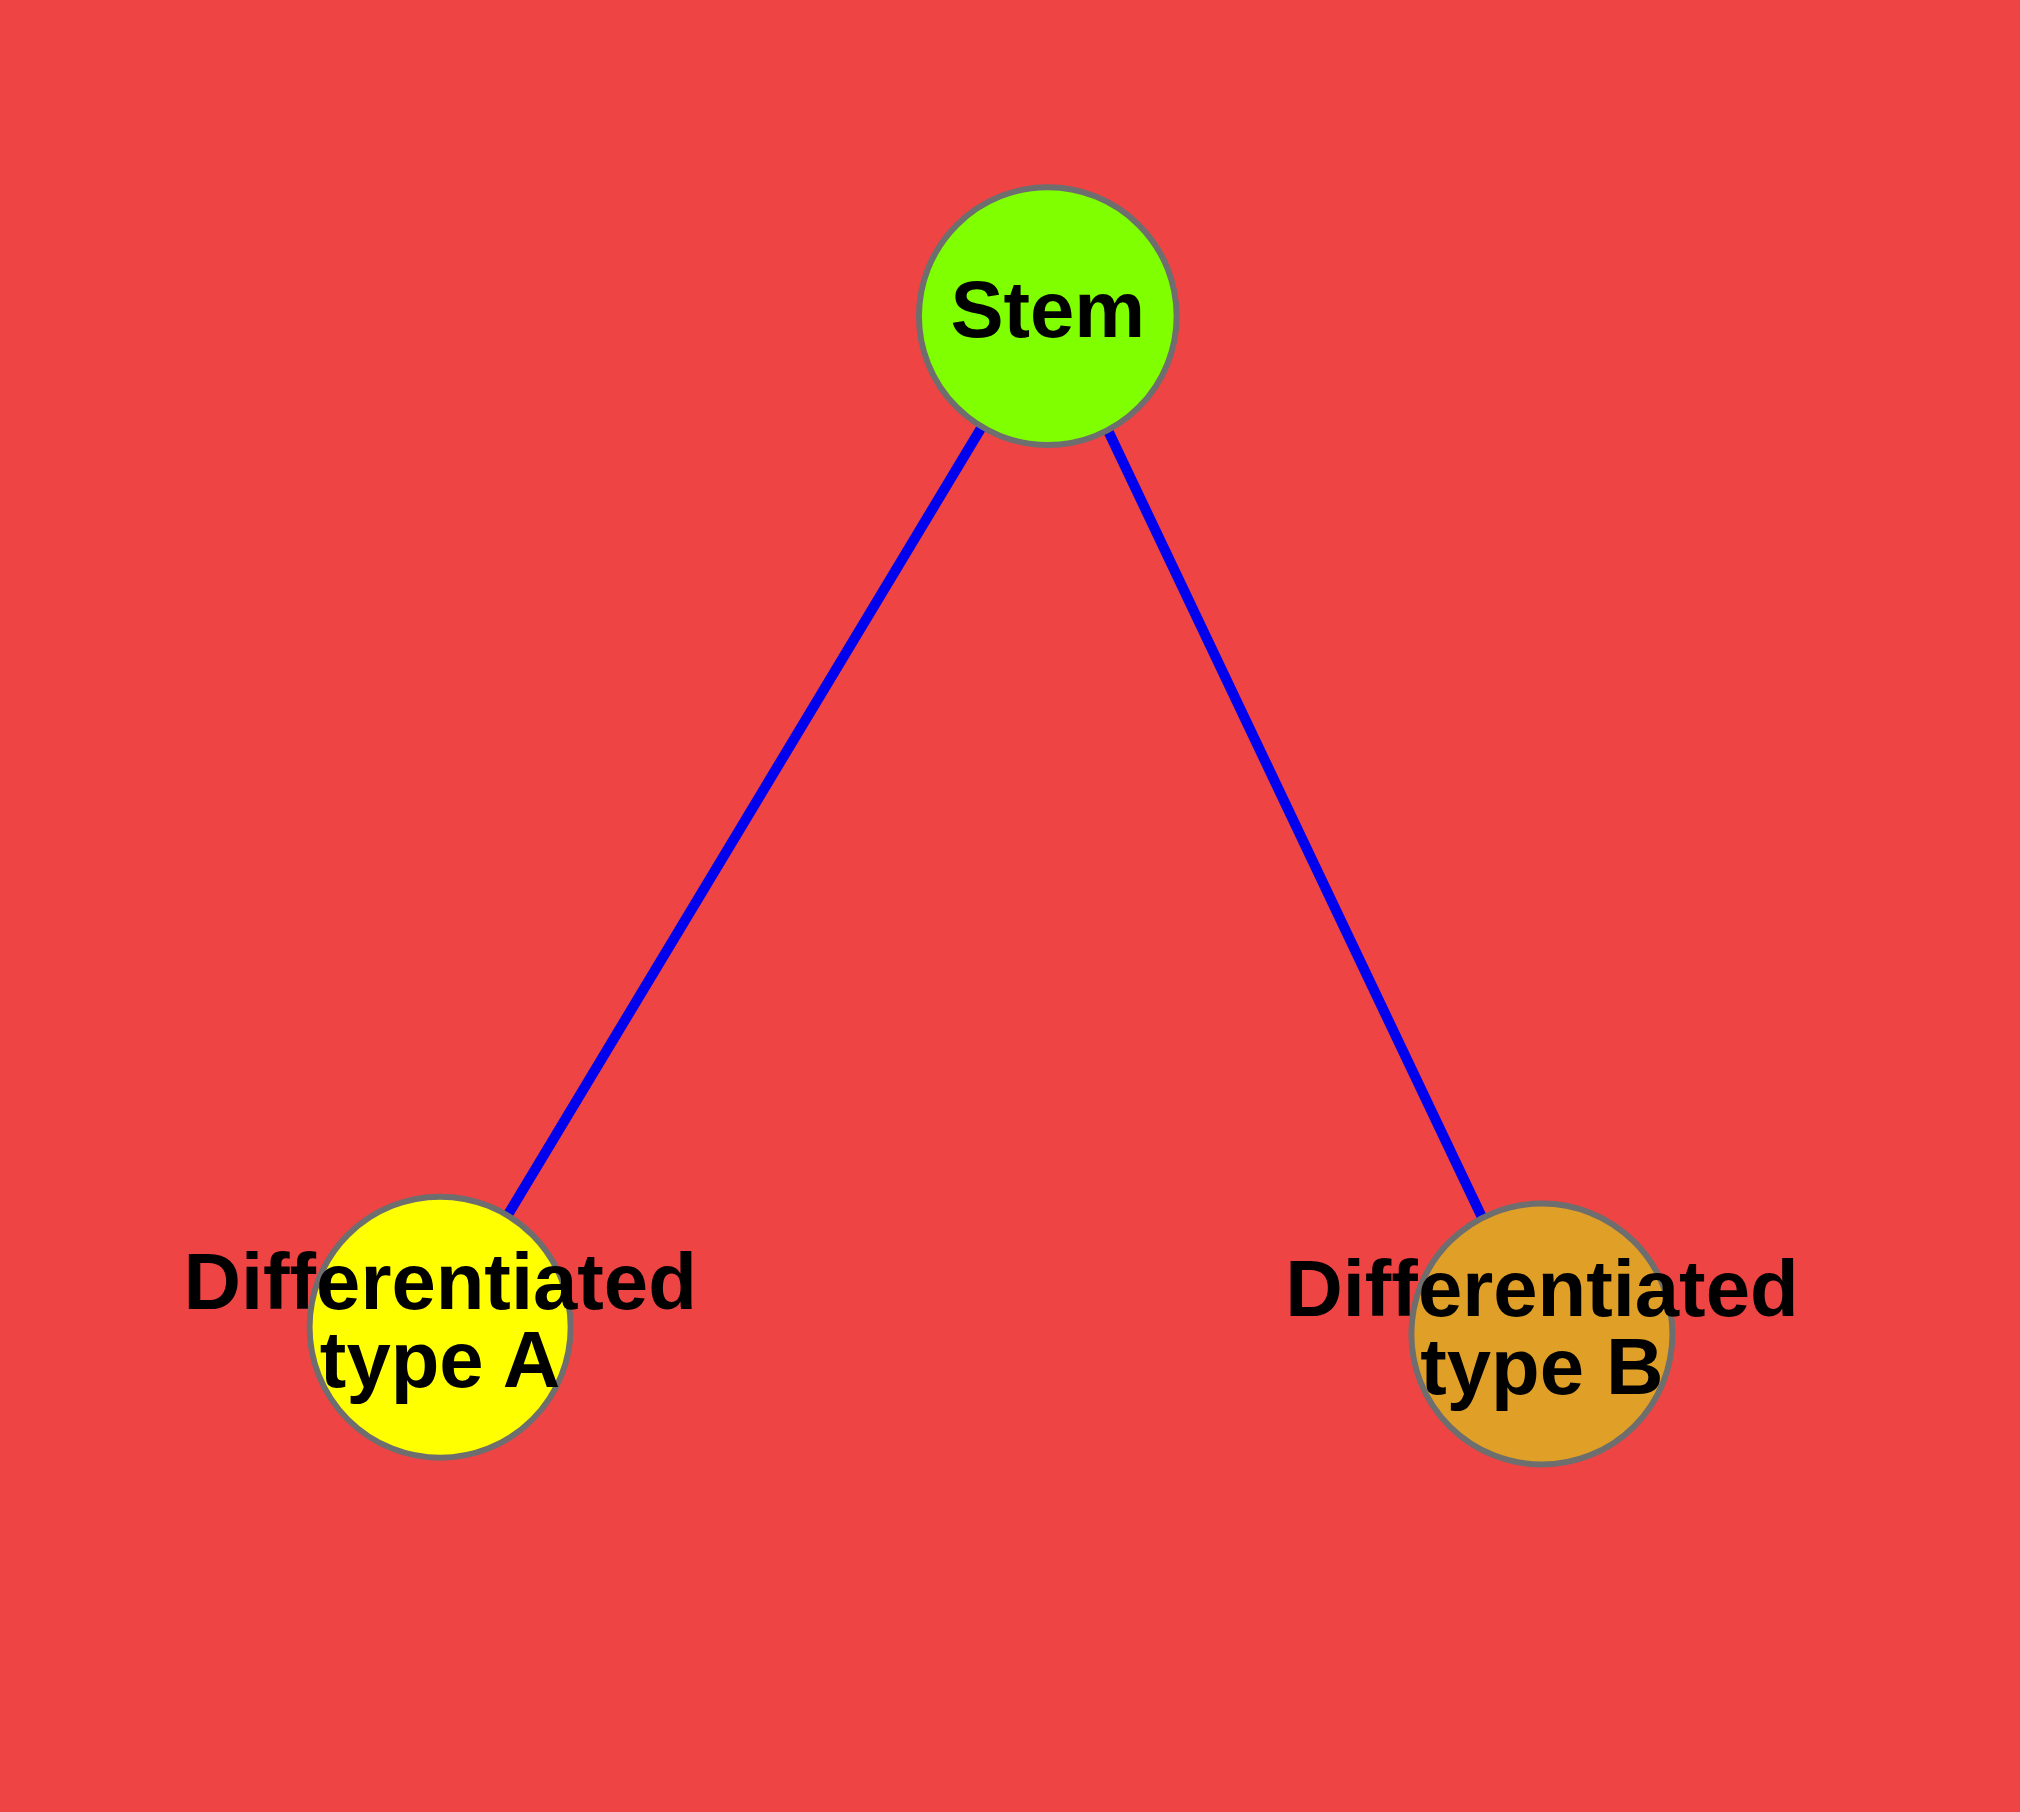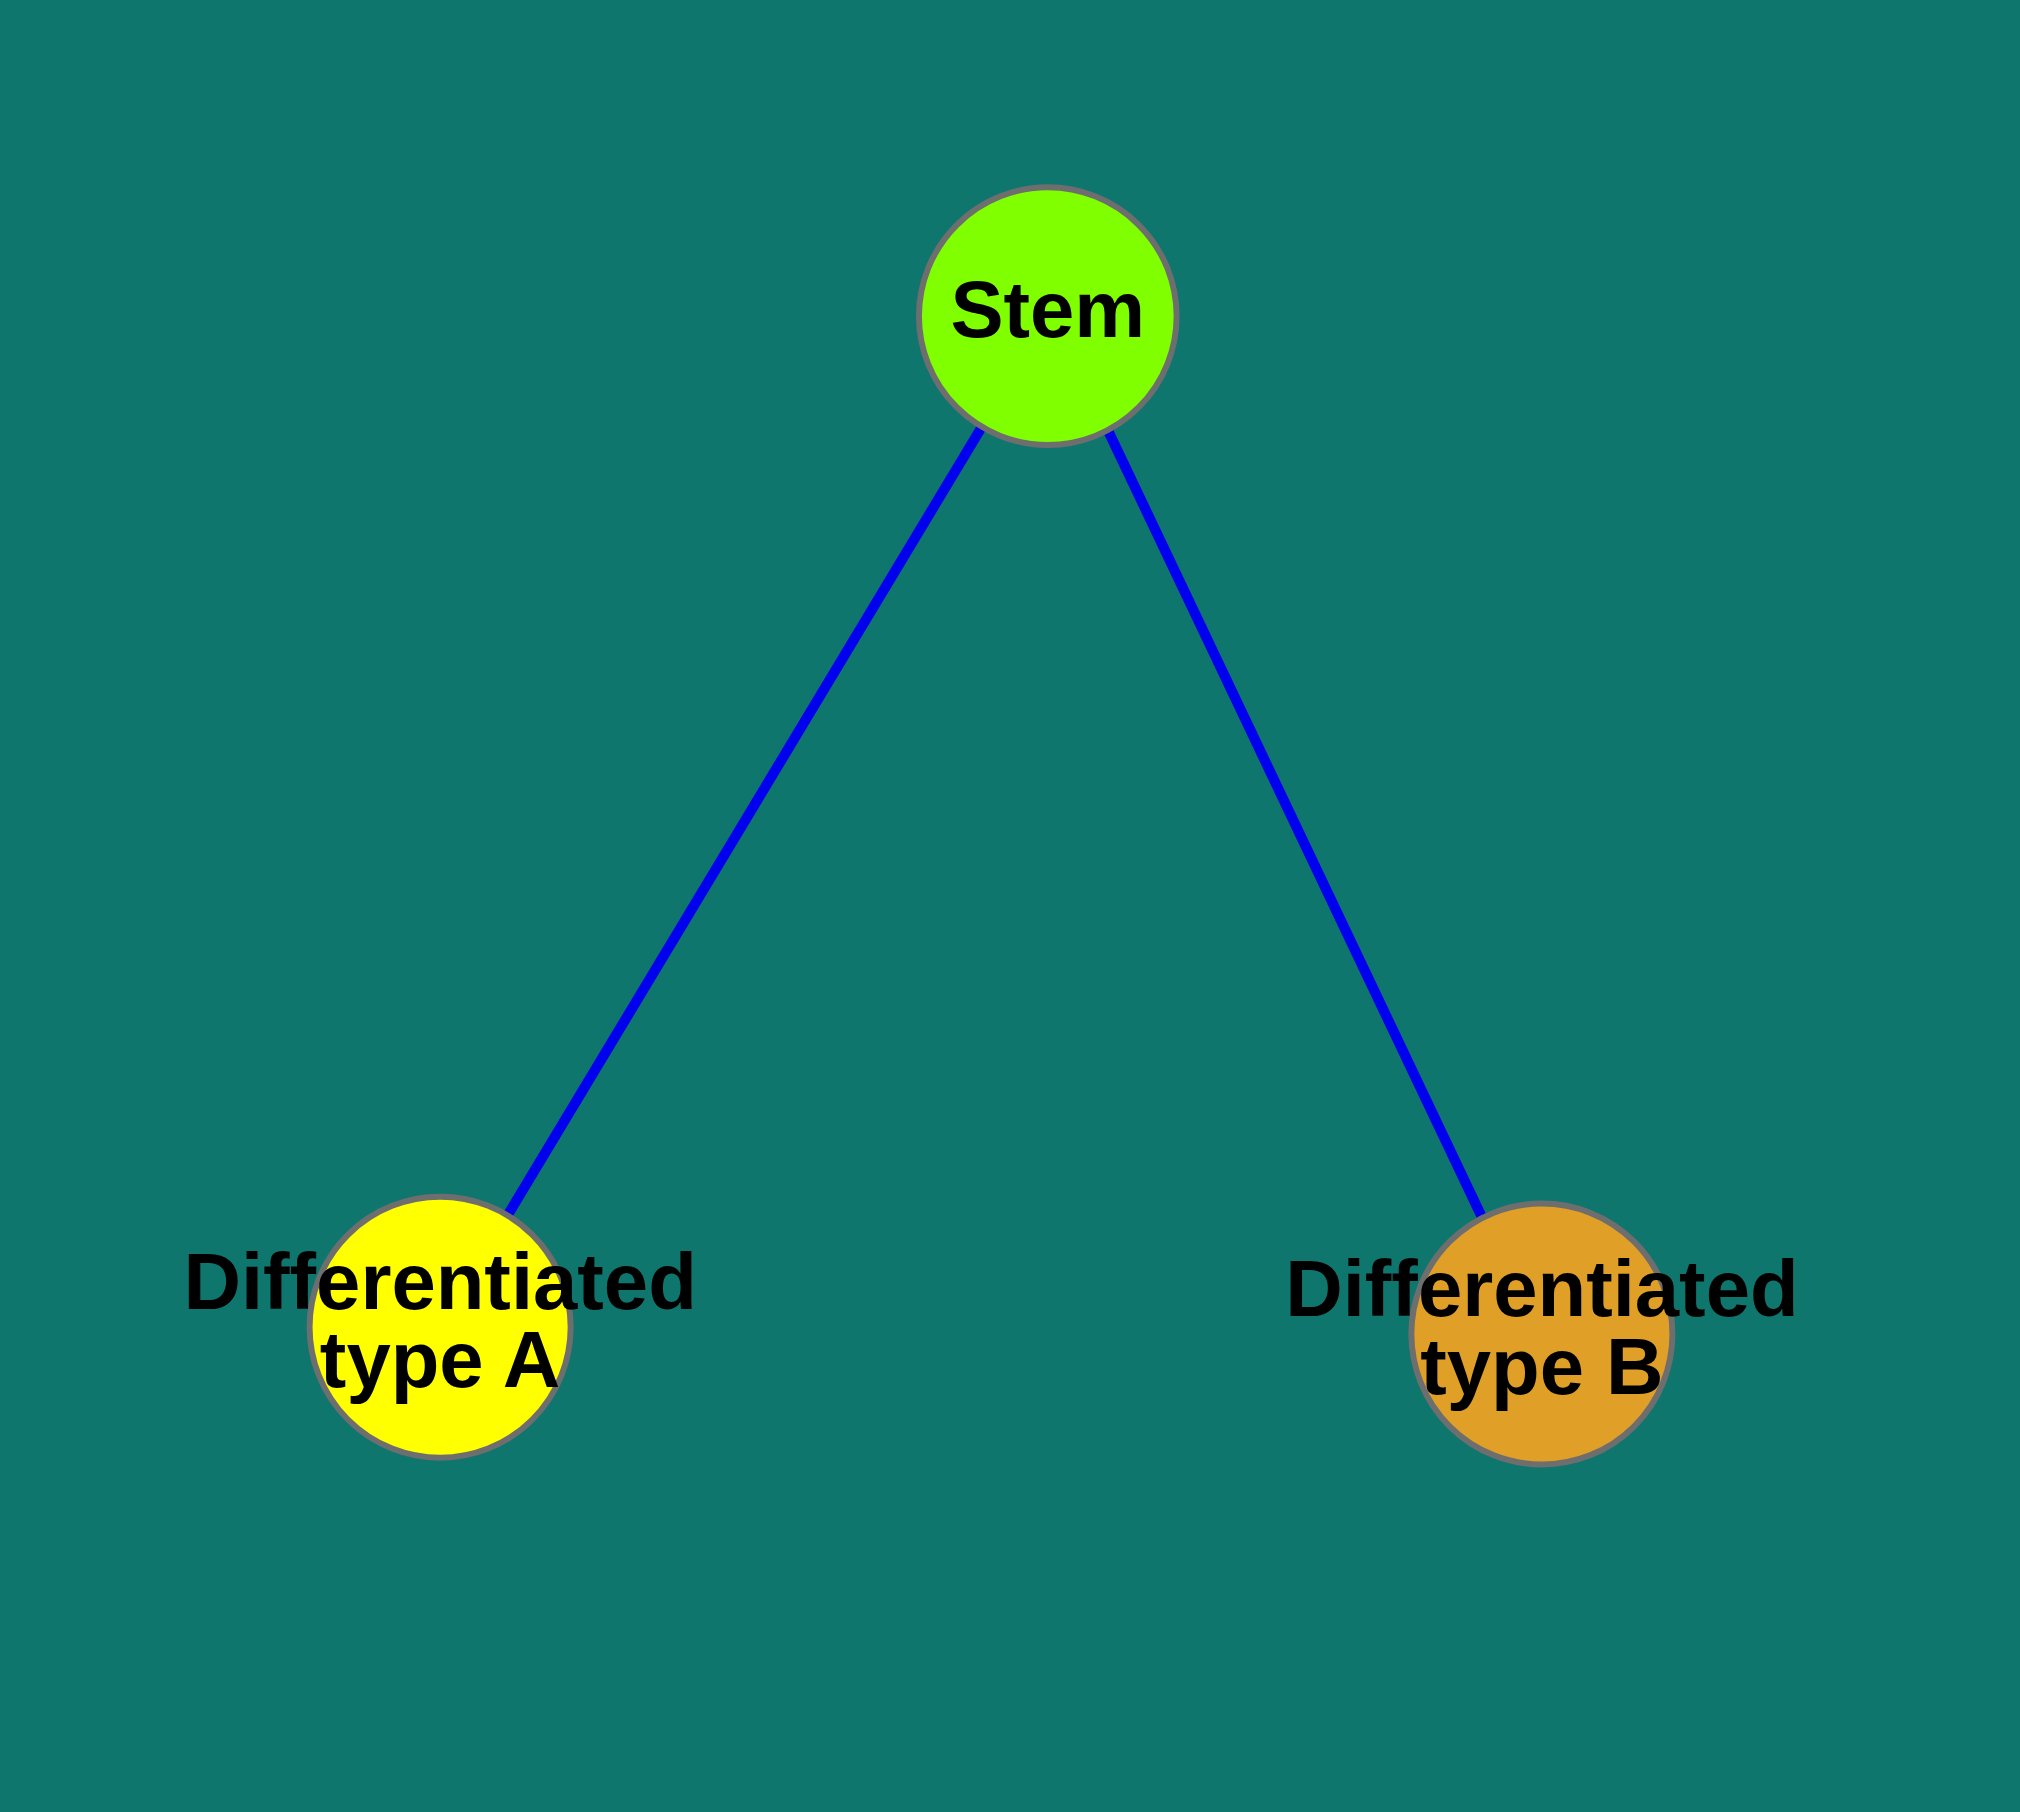--- a/index.html
+++ b/index.html
@@ -28,21 +28,21 @@
     font-weight: bold;
     fill: #000000;
     text-anchor: middle;
     dominant-baseline: middle;
     white-space: pre;
   }
 </style>
 </head>
 <body>
 
-<div id="canvas" style="width: 2021px; height: 1812px; background: #0f766e;">
+<div id="canvas" style="width: 2021px; height: 1812px; background: #ef4444;">
   <svg id="graph-svg" viewBox="0 0 2384 2138" xmlns="http://www.w3.org/2000/svg">
 
     <g>
       <line class="graph-edge" x1="1158" y1="504" x2="598" y2="1435" stroke="#0000ee" stroke-width="12" stroke-linecap="butt"></line>
       <line class="graph-edge" x1="1308" y1="510" x2="1751" y2="1442" stroke="#0000ee" stroke-width="12" stroke-linecap="butt"></line>
     </g>
 
     <g>
       <circle class="graph-node" cx="1236" cy="373" r="152" fill="#7fff00" stroke="#6e6e6e" stroke-width="7"></circle>
       <circle class="graph-node" cx="519" cy="1566" r="154" fill="#ffff00" stroke="#6e6e6e" stroke-width="7"></circle>

